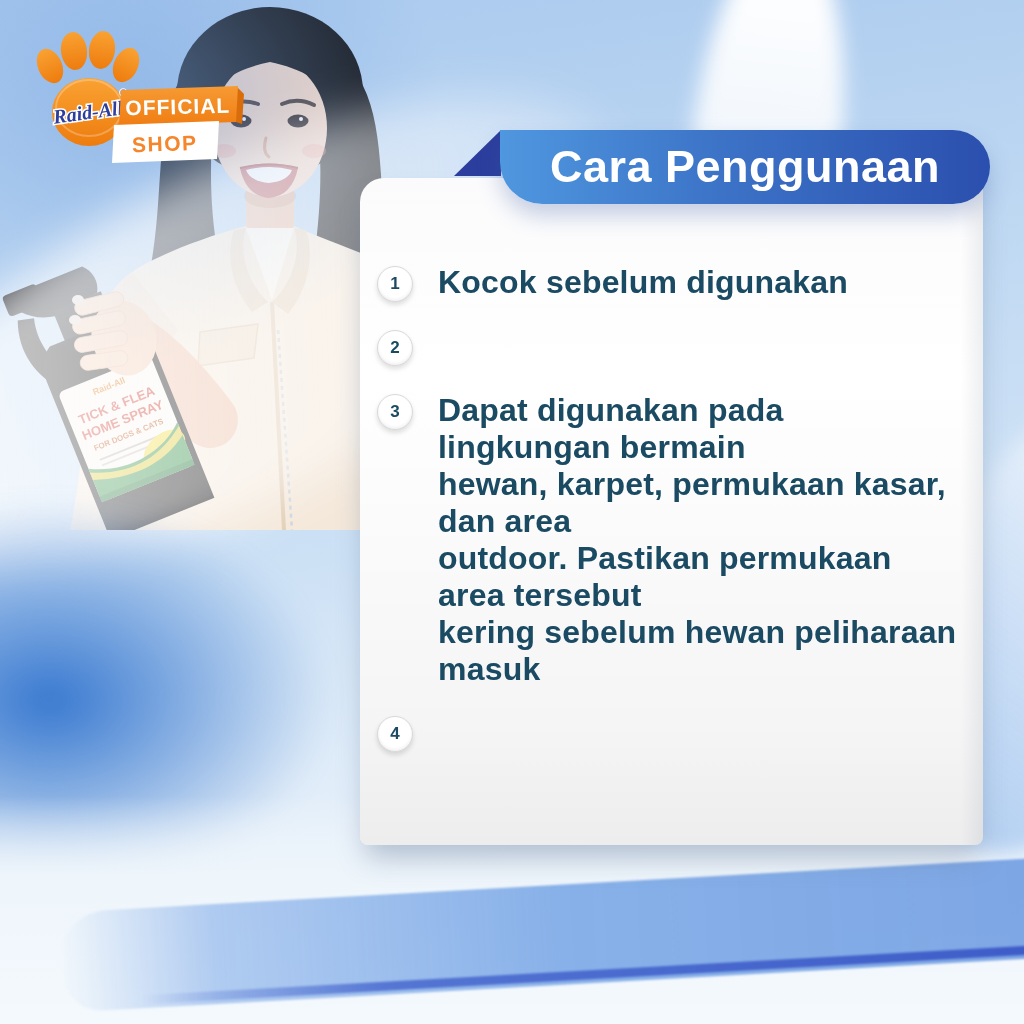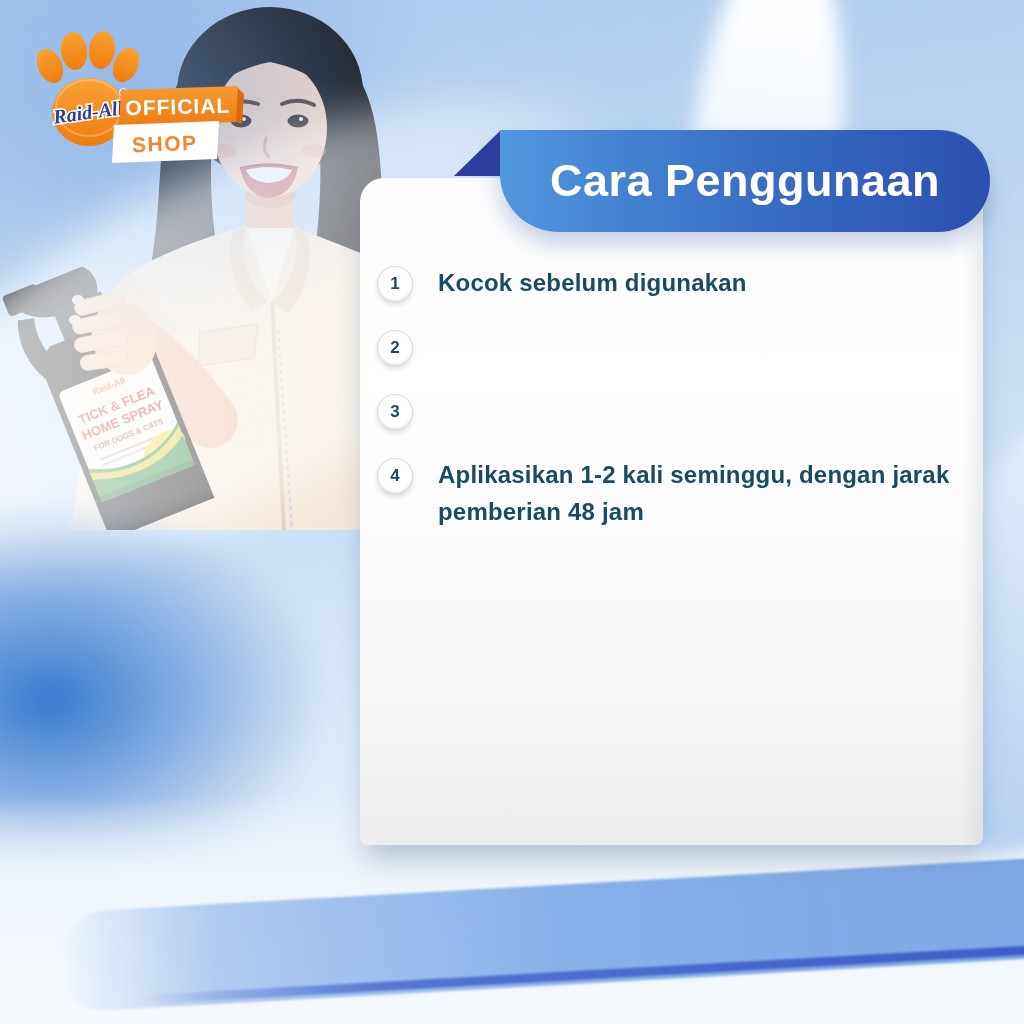--- a/index.html
+++ b/index.html
@@ -26,42 +26,42 @@
     transform:rotate(-3.2deg);border-radius:48px 10px 6px 40px;filter:blur(1px);}
   .ribbon-edge{left:140px;top:968px;width:980px;height:9px;
     background:linear-gradient(90deg,rgba(62,94,203,0) 0%,rgba(62,94,203,.75) 25%,rgba(54,82,196,.9) 100%);
     transform:rotate(-3.2deg);filter:blur(1px);}
   .swirl-right{left:928px;top:400px;width:240px;height:460px;border-radius:50%;
     background:linear-gradient(200deg,rgba(255,255,255,.85),rgba(120,170,232,.55));
     transform:rotate(16deg);filter:blur(10px);}
   
   .banner-fold{left:454px;top:130px;width:47px;height:46px;background:#2c3e9d;
     clip-path:polygon(100% 0,100% 100%,0 100%);}
-  .banner{left:500px;top:130px;width:490px;height:102px;
+  .banner{left:500px;top:130px;width:490px;height:74px;
     border-radius:0 56px 56px 64px;
     background:linear-gradient(90deg,#4f97df 0%,#3c73c7 45%,#2b4fae 100%);
     box-shadow:0 12px 22px rgba(56,88,160,.28);
     display:flex;align-items:center;justify-content:center;}
   .banner-title{color:#ffffff;font-size:45px;font-weight:bold;letter-spacing:.5px;}
   
   .card{left:360px;top:178px;width:623px;height:667px;
     border-radius:24px 8px 8px 8px;
     background:linear-gradient(180deg,#fbfbfc 0%,#ffffff 30%,#f5f5f6 82%,#ededee 100%);
     box-shadow:0 18px 28px -6px rgba(104,124,156,.45);}
   .card::after{content:"";position:absolute;right:0;top:0;width:22px;height:100%;
     border-radius:0 8px 8px 0;
     background:linear-gradient(90deg,rgba(0,0,0,0),rgba(90,100,115,.10));}
   .steps{position:absolute;left:17px;top:86px;width:586px;}
   .step{display:flex;gap:25px;margin-bottom:26px;}
   .step-num{flex:0 0 auto;width:34px;height:34px;margin-top:2px;border-radius:50%;
     background:#ffffff;border:1px solid #d8d9db;
     box-shadow:0 3px 5px rgba(0,0,0,.13), inset 0 -2px 3px rgba(0,0,0,.05);
     display:flex;align-items:center;justify-content:center;
     color:#1b4a63;font-size:17px;font-weight:bold;}
-  .step-text{color:#1b4a63;font-size:24px;font-weight:bold;line-height:37px;
+  .step-text{color:#1b4a63;font-size:32px;font-weight:bold;line-height:37px;
     letter-spacing:.2px;white-space:pre-line;}
   
   .logo{left:36px;top:20px;width:220px;height:150px;}
   
   .person{left:0;top:494px;width:480px;height:530px;}
 </style>
 </head>
 <body>
 
 <div class="canvas">
@@ -114,25 +114,27 @@
     <div class="steps">
       <div class="step">
         <div class="step-num">1</div>
         <div class="step-text">Kocok sebelum digunakan</div>
       </div>
       <div class="step">
         <div class="step-num">2</div>
       </div>
       <div class="step">
         <div class="step-num">3</div>
+        <div class="step-text">Dapat digunakan pada lingkungan bermain
+hewan, karpet, permukaan kasar, dan area
+outdoor. Pastikan permukaan area tersebut
+kering sebelum hewan peliharaan masuk</div>
       </div>
       <div class="step">
         <div class="step-num">4</div>
-        <div class="step-text">Aplikasikan 1-2 kali seminggu, dengan jarak
-pemberian 48 jam</div>
       </div>
     </div>
   </div>
 
   
   <div class="layer banner-fold"></div>
   <div class="layer banner">
     <div class="banner-title">Cara Penggunaan</div>
   </div>
 

